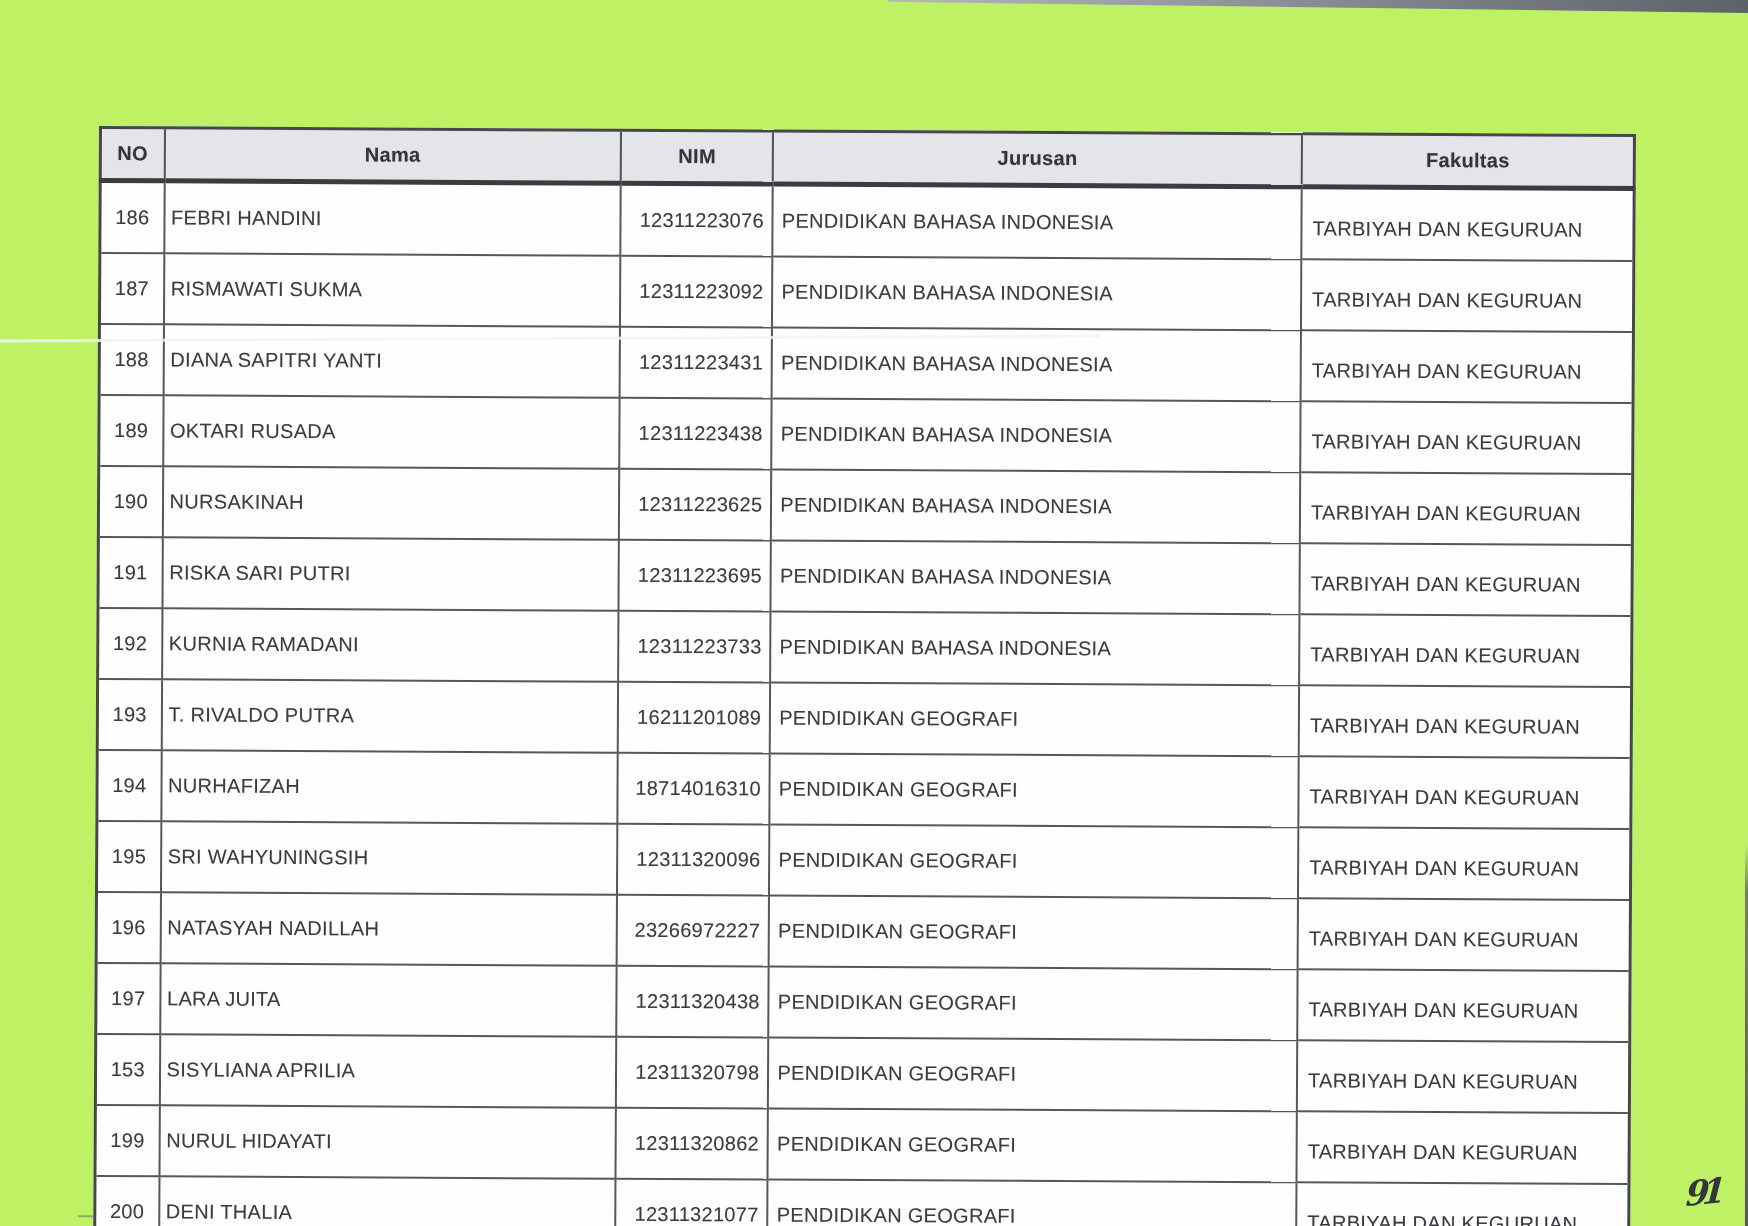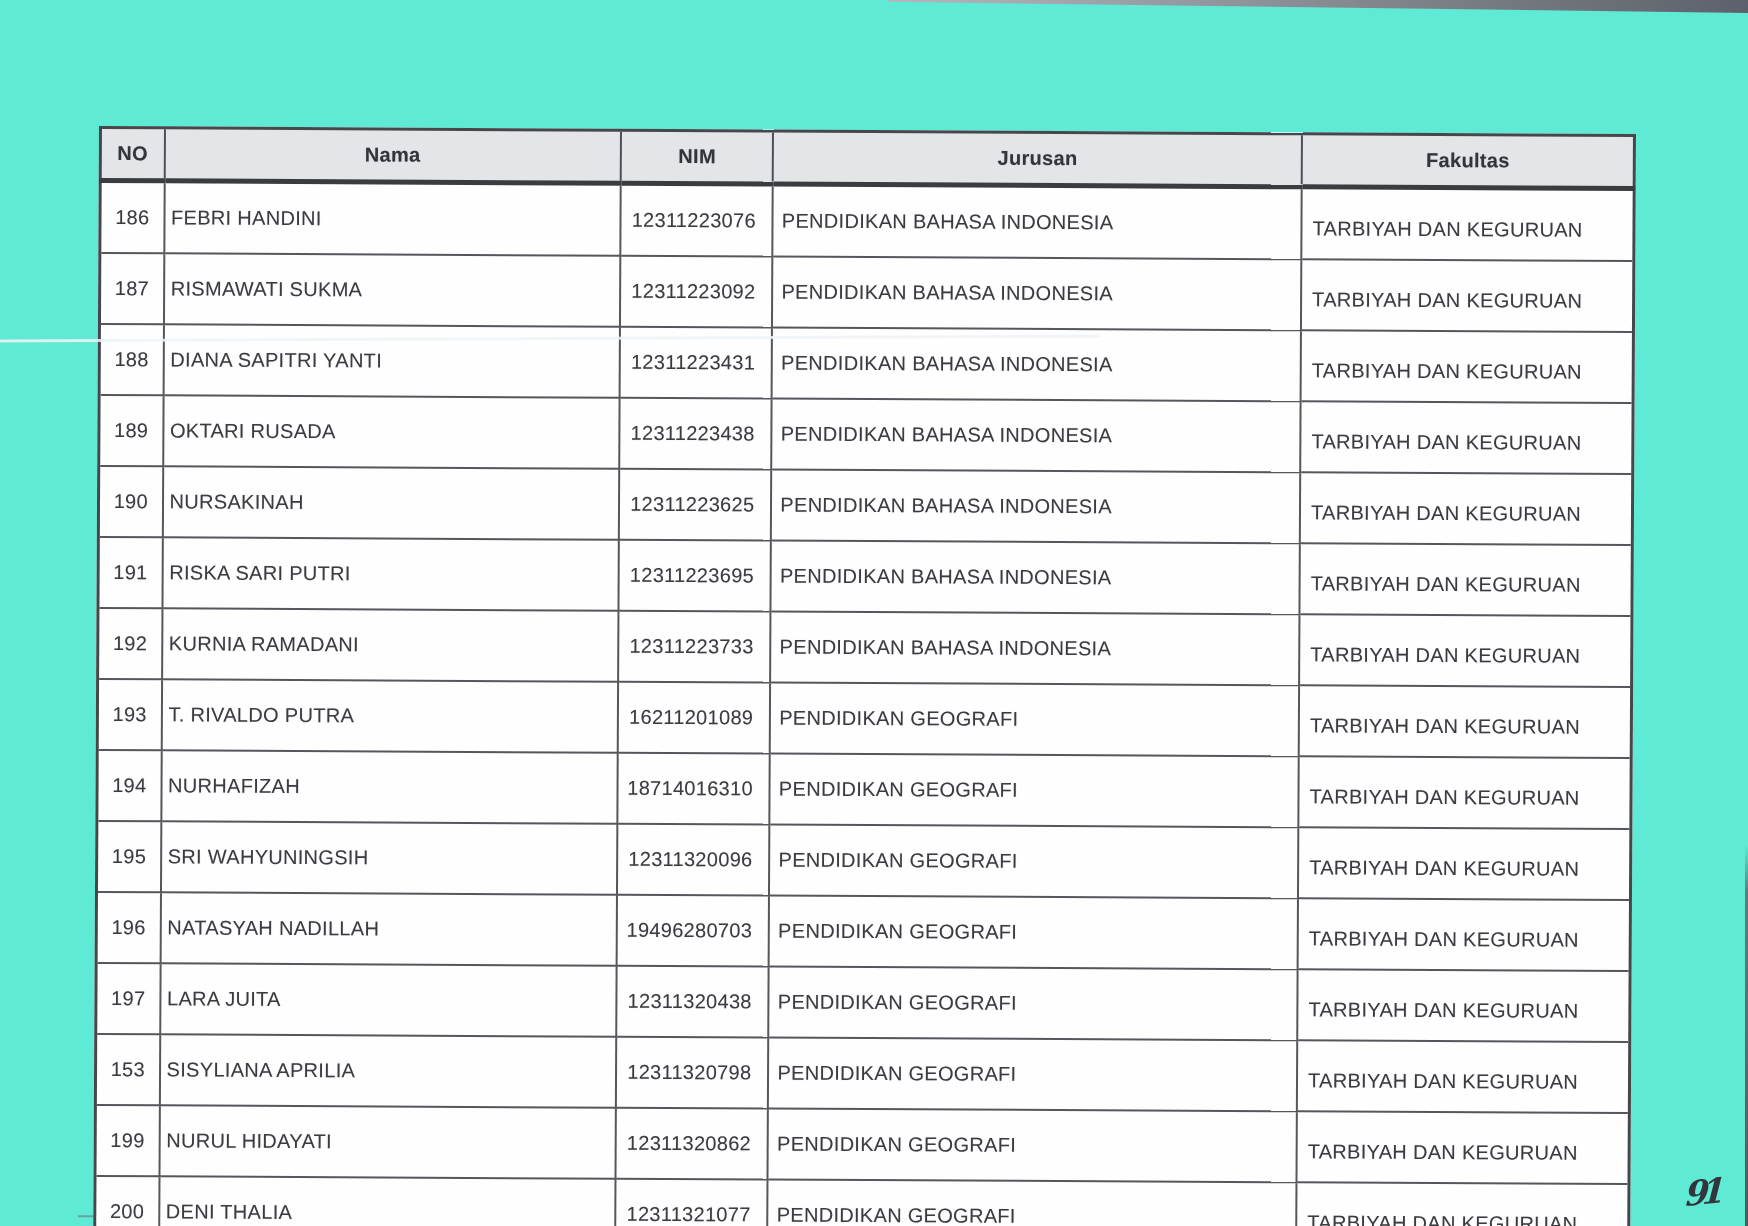--- a/index.html
+++ b/index.html
@@ -5,21 +5,21 @@
   html, body {
     margin: 0;
     padding: 0;
     background: #fcfcfb;
     font-family: "Liberation Sans", sans-serif;
   }
   .page {
     position: relative;
     width: 1748px;
     height: 1226px;
-    background: #5eead4;
+    background: #bef264;
     overflow: hidden;
   }
   
   .scan-band-top {
     position: absolute;
     top: 0;
     left: 888px;
     width: 860px;
     height: 13px;
     background: linear-gradient(to right, #b3b7bd 0%, #8b9097 45%, #5d626a 100%);
@@ -93,21 +93,21 @@
     white-space: nowrap;
     overflow: hidden;
     text-shadow: 0 0 1px rgba(70,72,78,0.3);
     vertical-align: middle;
   }
   table.scan-table td:first-child { border-left: 3px solid #45474b; }
   table.scan-table td:last-child  { border-right: 3px solid #45474b; }
   table.scan-table tr:last-child td { border-bottom: 3px solid #45474b; }
   td.col-no       { text-align: center; }
   td.col-nama     { text-align: left; padding-left: 6px; }
-  td.col-nim      { text-align: right; padding-right: 16px; }
+  td.col-nim      { text-align: right; padding-right: 8px; }
   td.col-jurusan  { text-align: left; padding-left: 8px; }
   td.col-fakultas { text-align: left; padding-left: 10px; padding-top: 14px; padding-bottom: 4px; }
   .handwritten-mark {
     position: absolute;
     left: 1686px;
     top: 1172px;
     font-family: "DejaVu Serif", serif;
     font-style: italic;
     font-weight: bold;
     font-size: 34px;
@@ -211,21 +211,21 @@
           <tr>
             <td class="col-no">195</td>
             <td class="col-nama">SRI WAHYUNINGSIH</td>
             <td class="col-nim">12311320096</td>
             <td class="col-jurusan">PENDIDIKAN GEOGRAFI</td>
             <td class="col-fakultas">TARBIYAH DAN KEGURUAN</td>
           </tr>
           <tr>
             <td class="col-no">196</td>
             <td class="col-nama">NATASYAH NADILLAH</td>
-            <td class="col-nim">19496280703</td>
+            <td class="col-nim">23266972227</td>
             <td class="col-jurusan">PENDIDIKAN GEOGRAFI</td>
             <td class="col-fakultas">TARBIYAH DAN KEGURUAN</td>
           </tr>
           <tr>
             <td class="col-no">197</td>
             <td class="col-nama">LARA JUITA</td>
             <td class="col-nim">12311320438</td>
             <td class="col-jurusan">PENDIDIKAN GEOGRAFI</td>
             <td class="col-fakultas">TARBIYAH DAN KEGURUAN</td>
           </tr>

